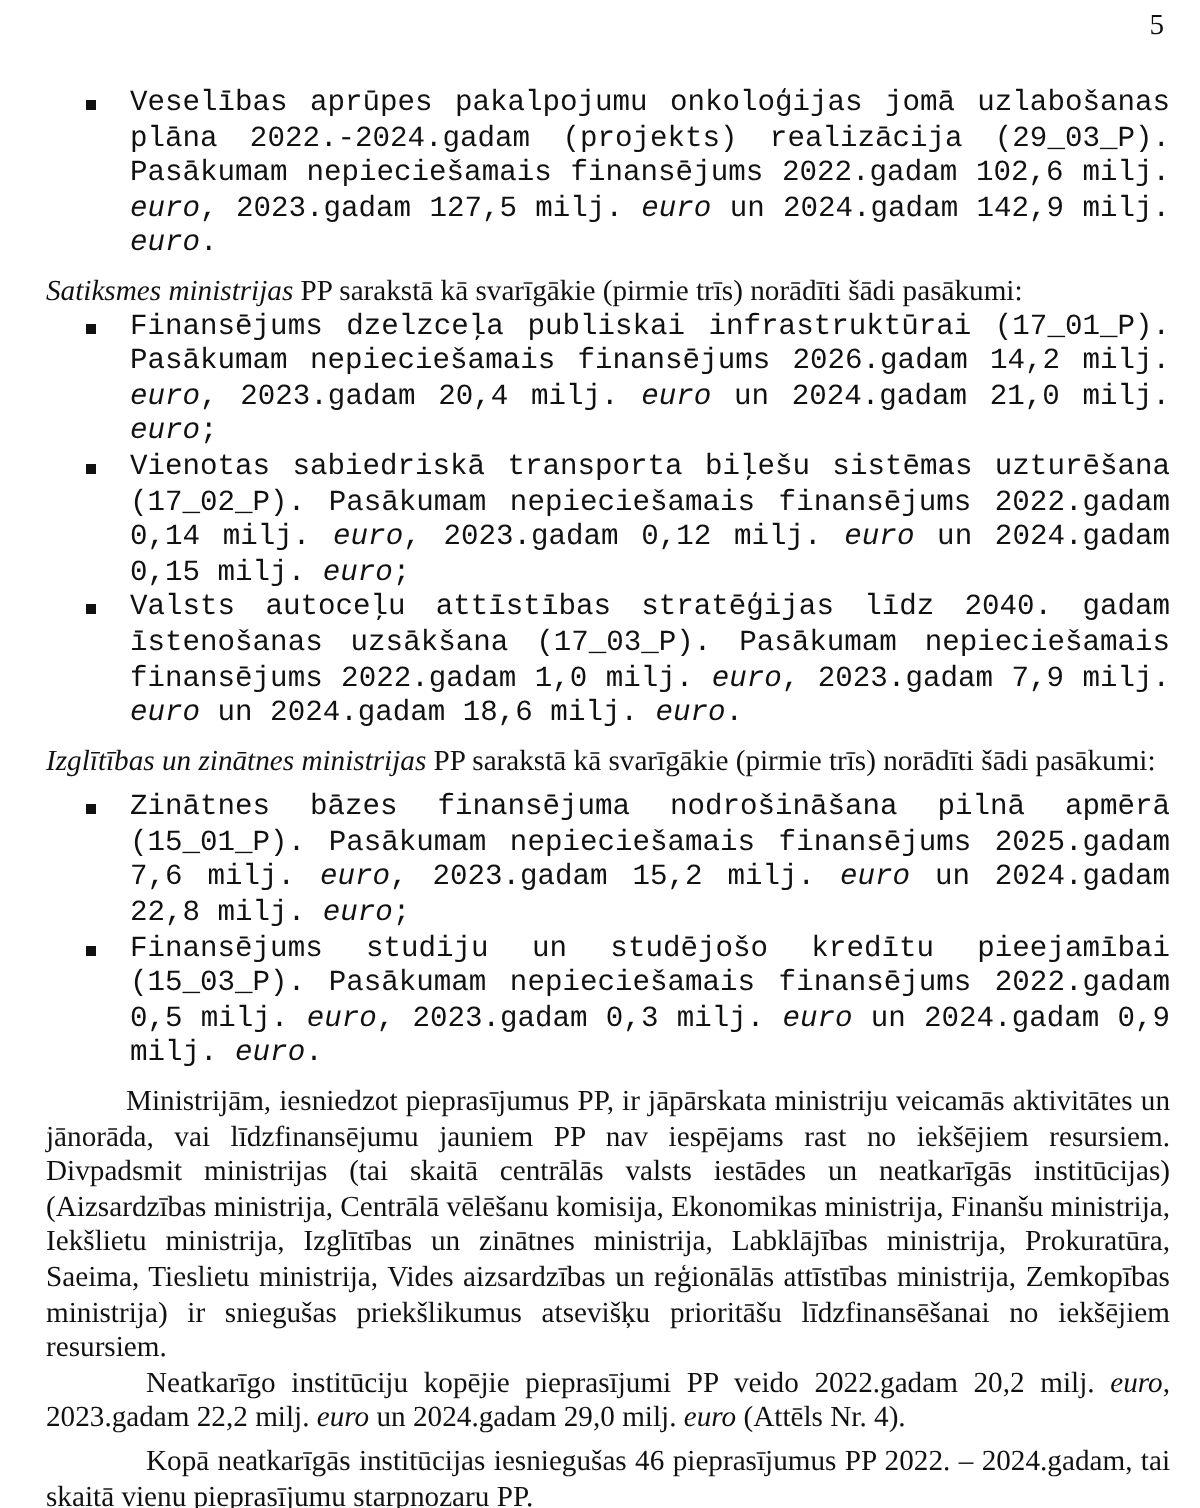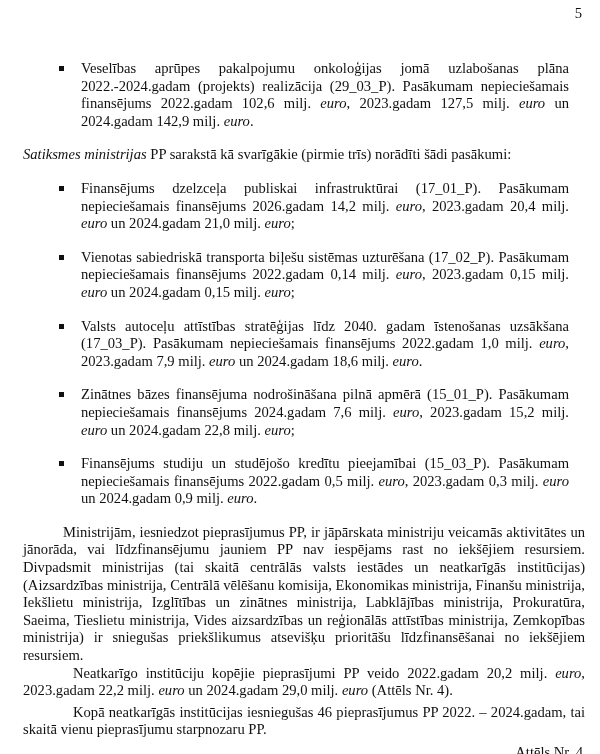--- a/index.html
+++ b/index.html
@@ -5,26 +5,26 @@
   html, body { margin: 0; padding: 0; background: #ffffff; }
   body {
     width: 600px; height: 754px; overflow: hidden; position: relative;
     font-family: "Liberation Serif", "DejaVu Serif", serif;
     font-size: 14.6px; line-height: 17.6px; color: #111111;
   }
   .page-number { position: absolute; top: 5px; right: 18px; font-size: 14.6px; }
   .content { position: absolute; left: 23px; top: 44px; width: 562px; }
   .just { text-align: justify; }
   ul.bullets { list-style: none; margin: 0; padding: 0; }
-  ul.bullets li { position: relative; padding-left: 42px; text-align: justify; margin: 16px; }
+  ul.bullets li { position: relative; padding-left: 42px; text-align: justify; margin: 0; font-family: Liberation Mono, monospace; }
   ul.bullets li .bullet {
     position: absolute; left: 20px; top: 6px; width: 5px; height: 5px; background: #111;
   }
   .intro { margin: 4px 0 0 0; }
-  .intro.gap { margin-top: 16px; }
+  .intro.gap { margin-top: 6px; }
   .indent { text-indent: 40px; margin: 0; }
   .indent50 { text-indent: 50px; margin: 0; }
   i { font-style: italic; }
   .section-heading { text-align: center; font-weight: bold; margin: 33px 0 4px 0; }
   .section-heading .num { margin-right: 10px; }
   .p-gap { margin-top: 4px; }
   .fig-label { text-align: right; margin-top: 5px; padding-right: 2px; }
 </style>
 </head>
 <body>
@@ -36,26 +36,27 @@
   <ul class="bullets">
     <li>
       <span class="bullet"></span>
       <span>Veselības aprūpes pakalpojumu onkoloģijas jomā uzlabošanas plāna 2022.-2024.gadam (projekts) realizācija (29_03_P). Pasākumam nepieciešamais finansējums 2022.gadam 102,6 milj. </span><i>euro</i><span>, 2023.gadam 127,5 milj. </span><i>euro</i><span> un 2024.gadam 142,9 milj. </span><i>euro</i><span>.</span>
     </li>
   </ul>
 
   <p class="intro gap"><i>Satiksmes ministrijas</i><span> PP sarakstā kā svarīgākie (pirmie trīs) norādīti šādi pasākumi:</span></p>
   <ul class="bullets">
     <li><span class="bullet"></span><span>Finansējums dzelzceļa publiskai infrastruktūrai (17_01_P). Pasākumam nepieciešamais finansējums 2026.gadam 14,2 milj. </span><i>euro</i><span>, 2023.gadam 20,4 milj. </span><i>euro</i><span> un 2024.gadam 21,0 milj. </span><i>euro</i><span>;</span></li>
-    <li><span class="bullet"></span><span>Vienotas sabiedriskā transporta biļešu sistēmas uzturēšana (17_02_P). Pasākumam nepieciešamais finansējums 2022.gadam 0,14 milj. </span><i>euro</i><span>, 2023.gadam 0,15 milj. </span><i>euro</i><span> un 2024.gadam 0,15 milj. </span><i>euro</i><span>;</span></li>
+    <li><span class="bullet"></span><span>Vienotas sabiedriskā transporta biļešu sistēmas uzturēšana (17_02_P). Pasākumam nepieciešamais finansējums 2022.gadam 0,14 milj. </span><i>euro</i><span>, 2023.gadam 0,12 milj. </span><i>euro</i><span> un 2024.gadam 0,15 milj. </span><i>euro</i><span>;</span></li>
     <li><span class="bullet"></span><span>Valsts autoceļu attīstības stratēģijas līdz 2040. gadam īstenošanas uzsākšana (17_03_P). Pasākumam nepieciešamais finansējums 2022.gadam 1,0 milj. </span><i>euro</i><span>, 2023.gadam 7,9 milj. </span><i>euro</i><span> un 2024.gadam 18,6 milj. </span><i>euro</i><span>.</span></li>
   </ul>
 
+  <p class="intro gap" style="margin-bottom:6px;"><i>Izglītības un zinātnes ministrijas</i><span> PP sarakstā kā svarīgākie (pirmie trīs) norādīti šādi pasākumi:</span></p>
   <ul class="bullets">
-    <li><span class="bullet"></span><span>Zinātnes bāzes finansējuma nodrošināšana pilnā apmērā (15_01_P). Pasākumam nepieciešamais finansējums 2024.gadam 7,6 milj. </span><i>euro</i><span>, 2023.gadam 15,2 milj. </span><i>euro</i><span> un 2024.gadam 22,8 milj. </span><i>euro</i><span>;</span></li>
+    <li><span class="bullet"></span><span>Zinātnes bāzes finansējuma nodrošināšana pilnā apmērā (15_01_P). Pasākumam nepieciešamais finansējums 2025.gadam 7,6 milj. </span><i>euro</i><span>, 2023.gadam 15,2 milj. </span><i>euro</i><span> un 2024.gadam 22,8 milj. </span><i>euro</i><span>;</span></li>
     <li><span class="bullet"></span><span>Finansējums studiju un studējošo kredītu pieejamībai (15_03_P). Pasākumam nepieciešamais finansējums 2022.gadam 0,5 milj. </span><i>euro</i><span>, 2023.gadam 0,3 milj. </span><i>euro</i><span> un 2024.gadam 0,9 milj. </span><i>euro</i><span>.</span></li>
   </ul>
 
   <p class="just indent" style="margin-top:6px;">Ministrijām, iesniedzot pieprasījumus PP, ir jāpārskata ministriju veicamās aktivitātes un jānorāda, vai līdzfinansējumu jauniem PP nav iespējams rast no iekšējiem resursiem. Divpadsmit ministrijas (tai skaitā centrālās valsts iestādes un neatkarīgās institūcijas) (Aizsardzības ministrija, Centrālā vēlēšanu komisija, Ekonomikas ministrija, Finanšu ministrija, Iekšlietu ministrija, Izglītības un zinātnes ministrija, Labklājības ministrija, Prokuratūra, Saeima, Tieslietu ministrija, Vides aizsardzības un reģionālās attīstības ministrija, Zemkopības ministrija) ir sniegušas priekšlikumus atsevišķu prioritāšu līdzfinansēšanai no iekšējiem resursiem.</p>
 
 
   <p class="just indent50"><span>Neatkarīgo institūciju kopējie pieprasījumi PP veido 2022.gadam 20,2 milj. </span><i>euro</i><span>, 2023.gadam 22,2 milj. </span><i>euro</i><span> un 2024.gadam 29,0 milj. </span><i>euro</i><span> (Attēls Nr. 4).</span></p>
 
   <p class="just indent50 p-gap">Kopā neatkarīgās institūcijas iesniegušas 46 pieprasījumus PP 2022. – 2024.gadam, tai skaitā vienu pieprasījumu starpnozaru PP.</p>
 

